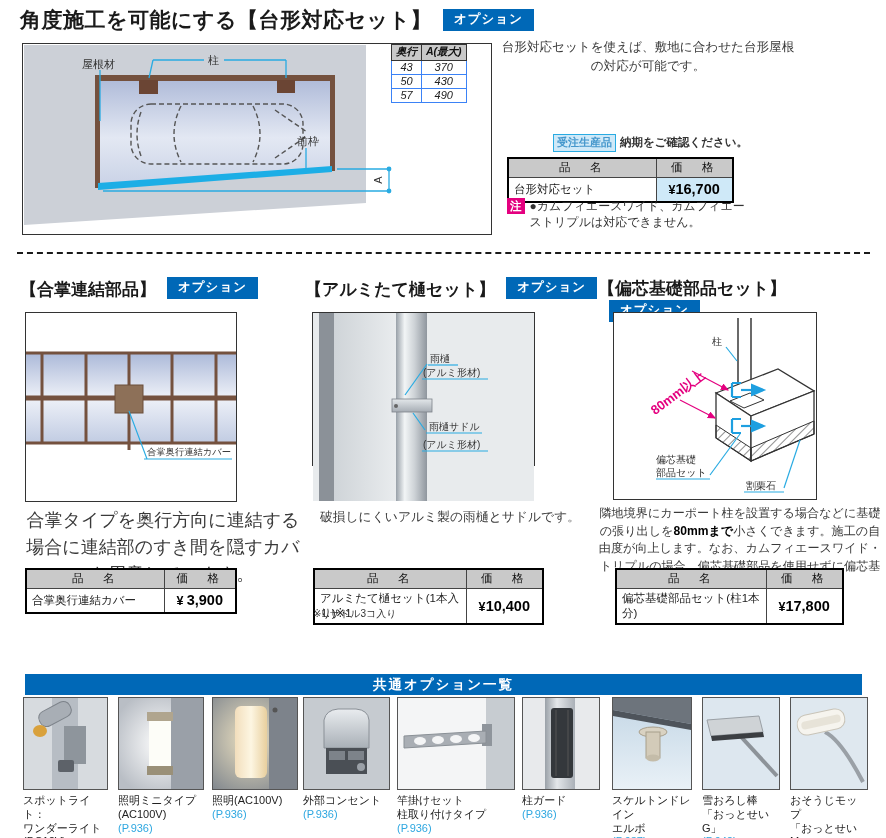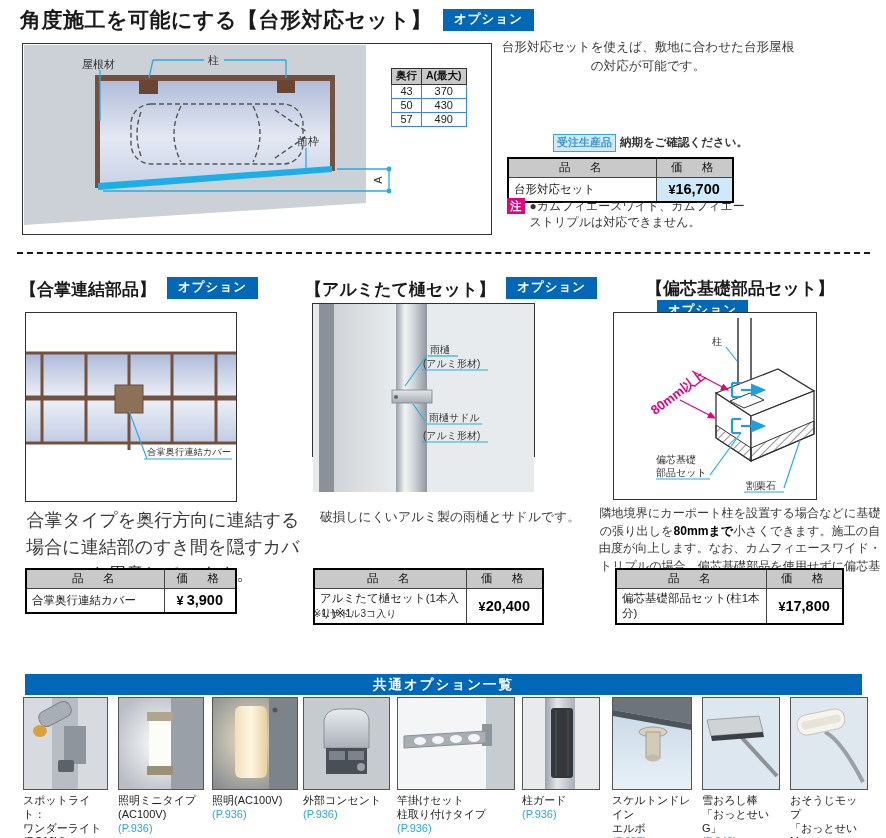--- a/index.html
+++ b/index.html
@@ -28,21 +28,21 @@
     padding:1px 0 2px; letter-spacing:4px; color:#111; }
   table.price-table td { border:1px solid #444; font-size:11.5px; padding:2px 5px; color:#222; }
   td.price-cell { padding:0; }
   .price-inner { display:flex; justify-content:space-between; align-items:baseline; padding:1px 7px 2px;
     font-weight:bold; font-size:14.5px; color:#000; }
   .price-inner .yen { font-size:12.5px; }
   .price-blue { background:#cfe9f8; }
 
   
   .diagram-panel { position:absolute; left:22px; top:43px; width:470px; height:192px; border:1px solid #333; background:#fff; }
-  .spec-table { position:absolute; left:368px; top:24px; border-collapse:collapse; background:#fff; }
+  .spec-table { position:absolute; left:368px; top:0; border-collapse:collapse; background:#fff;font-style:italic; }
   .spec-table th { background:#c9c9c9; border:1px solid #333; font-size:10.5px; font-weight:bold; padding:0 4px 1px; color:#111; }
   .spec-table td { border:1px solid #3b82f6; font-size:11px; text-align:center; padding:0 4px 1px; color:#222; }
   .order-line { position:absolute; left:500px; top:134px; width:248px; text-align:right; font-size:11.5px; font-weight:bold; color:#333; }
   .note-row { position:absolute; left:507px; top:198px; width:238px; display:flex; align-items:flex-start; }
   .note-row .ntext { font-size:12px; line-height:1.35; color:#333; }
 
   
   .dashed-divider { position:absolute; left:17px; top:252px; width:853px; border-top:2px dashed #1a1a1a; }
 
   
@@ -215,21 +215,21 @@
           <span>3,900</span>
         </div>
       </td>
     </tr>
   </tbody>
     </table>
 
   <div class="sec-title" style="left:305px; top:277px;">
     <span>【アルミたて樋セット】</span><span class="opt-badge">オプション</span>
   </div>
-  <div class="dbox" style="left:312px; top:303px; width:223px; height:154px;">
+  <div class="dbox" style="left:312px; top:312px; width:223px; height:154px;">
     <svg width="221" height="188" viewBox="0 0 221 188">
       <defs>
         <linearGradient id="wallGrad" x1="0" y1="0" x2="1" y2="0">
           <stop offset="0" stop-color="#cfd4d8"></stop>
           <stop offset="1" stop-color="#e9ecee"></stop>
         </linearGradient>
         <linearGradient id="pipeGrad" x1="0" y1="0" x2="1" y2="0">
           <stop offset="0" stop-color="#98a0a8"></stop>
           <stop offset="0.28" stop-color="#f2f5f6"></stop>
           <stop offset="0.6" stop-color="#cdd2d6"></stop>
@@ -265,29 +265,29 @@
     <tbody>
         <tr>
       <th style="width:152px;">品　名</th>
       <th style="width:77px;">価　格</th>
     </tr>
     <tr>
       <td>アルミたて樋セット(1本入り)※1</td>
       <td class="price-cell">
         <div class="price-inner">
           <span class="yen">¥</span>
-          <span>20,400</span>
+          <span>10,400</span>
         </div>
       </td>
     </tr>
   </tbody>
     </table>
   <div class="footnote" style="left:313px; top:607px; font-size:10px;">※1.サドル3コ入り</div>
 
-  <div class="sec-title" style="left:598px; top:277px;margin-left:48px;">
+  <div class="sec-title" style="left:598px; top:277px;">
     <span>【偏芯基礎部品セット】</span><span class="opt-badge">オプション</span>
   </div>
   <div class="dbox" style="left:613px; top:312px; width:204px; height:188px;">
     <svg width="202" height="186" viewBox="0 0 202 186">
       <defs>
         <pattern id="hatch" width="6" height="6" patternUnits="userSpaceOnUse" patternTransform="rotate(45)">
           <line x1="0" y1="0" x2="0" y2="6" stroke="#444" stroke-width="1.2"></line>
         </pattern>
         <marker id="arrowB" markerWidth="8" markerHeight="8" refX="6" refY="3" orient="auto">
           <path d="M0,0 L7,3 L0,6 Z" fill="#1e9fe0"></path>

